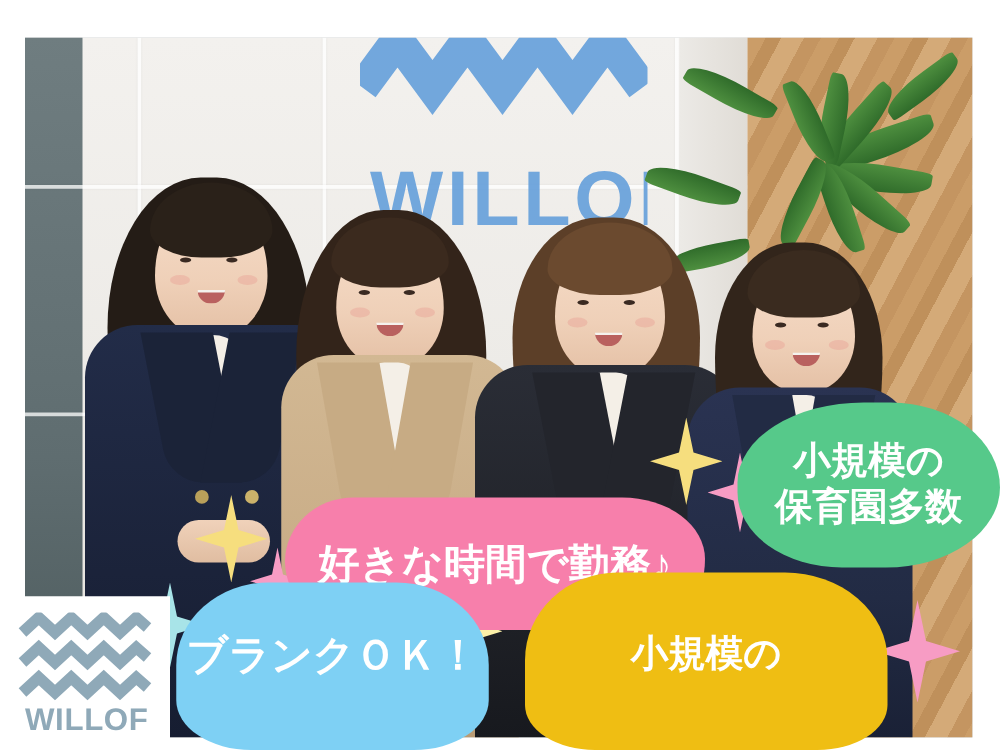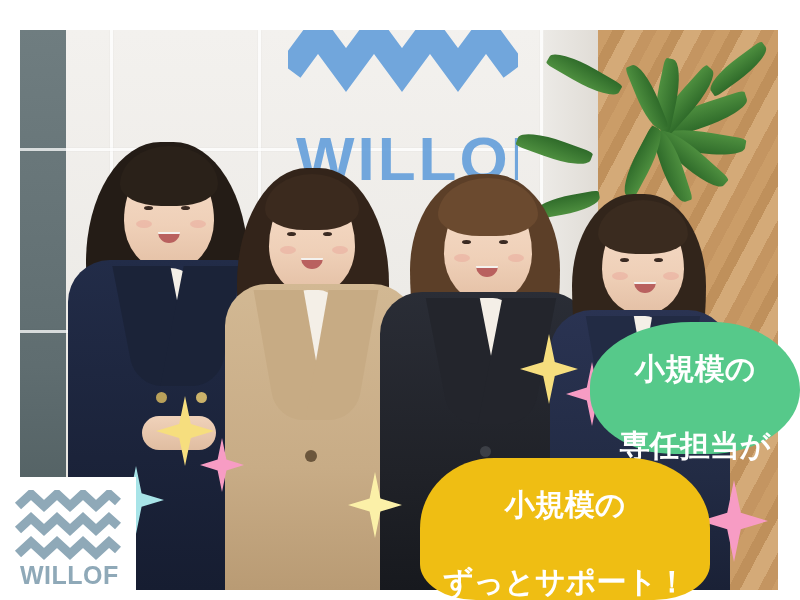--- a/index.html
+++ b/index.html
@@ -201,21 +201,21 @@
     padding-bottom: 10px;
     box-sizing: border-box;
   }
   #blob-green {
     left: 590px; top: 322px;
     width: 210px; height: 132px;
     background: #56c98a;
     border-radius: 104px 90px 94px 86px / 66px 70px 66px 62px;
     font-size: 30px;
   }
-  .blob .ln { display:block;margin-top:40px; }
+  .blob .ln { display:block; }
 
   
   #corner-logo {
     position: absolute;
     left: 0; bottom: 0;
     width: 136px; height: 123px;
     background: #ffffff;
     display:flex; align-items:center; justify-content:center;
   }
   #corner-logo svg { width: 108px; height: 98px; display:block; }
@@ -341,28 +341,33 @@
   <div class="sparkle" style="left:520px; top:334px; width:58px; height:70px; background:#F6DE7E;"></div>
   <div class="sparkle" style="left:566px; top:362px; width:52px; height:64px; background:#F79CC4;"></div>
   <div class="sparkle" style="left:530px; top:496px; width:66px; height:80px; background:#A8E4E8;"></div>
   <div class="sparkle" style="left:348px; top:472px; width:54px; height:66px; background:#FBF0A8;"></div>
   <div class="sparkle" style="left:700px; top:480px; width:68px; height:82px; background:#F79CC4;"></div>
   <div class="sparkle" style="left:602px; top:462px; width:44px; height:54px; background:#FBF0A8;"></div>
 
 
   <div class="blob" id="blob-green">
     <span class="ln">小規模の</span>
-    <span class="ln">専任担当が</span>
-  </div>
-
-
+    <span class="ln">保育園多数</span>
+  </div>
+
+  <div class="blob" id="blob-pink">
+    <span class="ln">好きな時間で勤務♪</span>
+  </div>
+
+  <div class="blob" id="blob-blue">
+    <span class="ln">ブランクＯＫ！</span>
+  </div>
 
   <div class="blob" id="blob-yellow">
     <span class="ln">小規模の</span>
-    <span class="ln">ずっとサポート！</span>
   </div>
 
   <div id="corner-logo">
     <svg viewBox="0 0 108 98" xmlns="http://www.w3.org/2000/svg">
       <g fill="none" stroke="#8FA9B8" stroke-width="9" stroke-linejoin="miter">
         <polyline points="4,16 17,4 30,16 43,4 56,16 69,4 82,16 95,4 104,12"></polyline>
         <polyline points="4,40 17,28 30,40 43,28 56,40 69,28 82,40 95,28 104,36"></polyline>
         <polyline points="4,64 17,52 30,64 43,52 56,64 69,52 82,64 95,52 104,60"></polyline>
       </g>
       <text x="6" y="94" font-family="Liberation Sans, sans-serif" font-size="25" font-weight="700" letter-spacing="0.5" fill="#8FA9B8">WILLOF</text>

